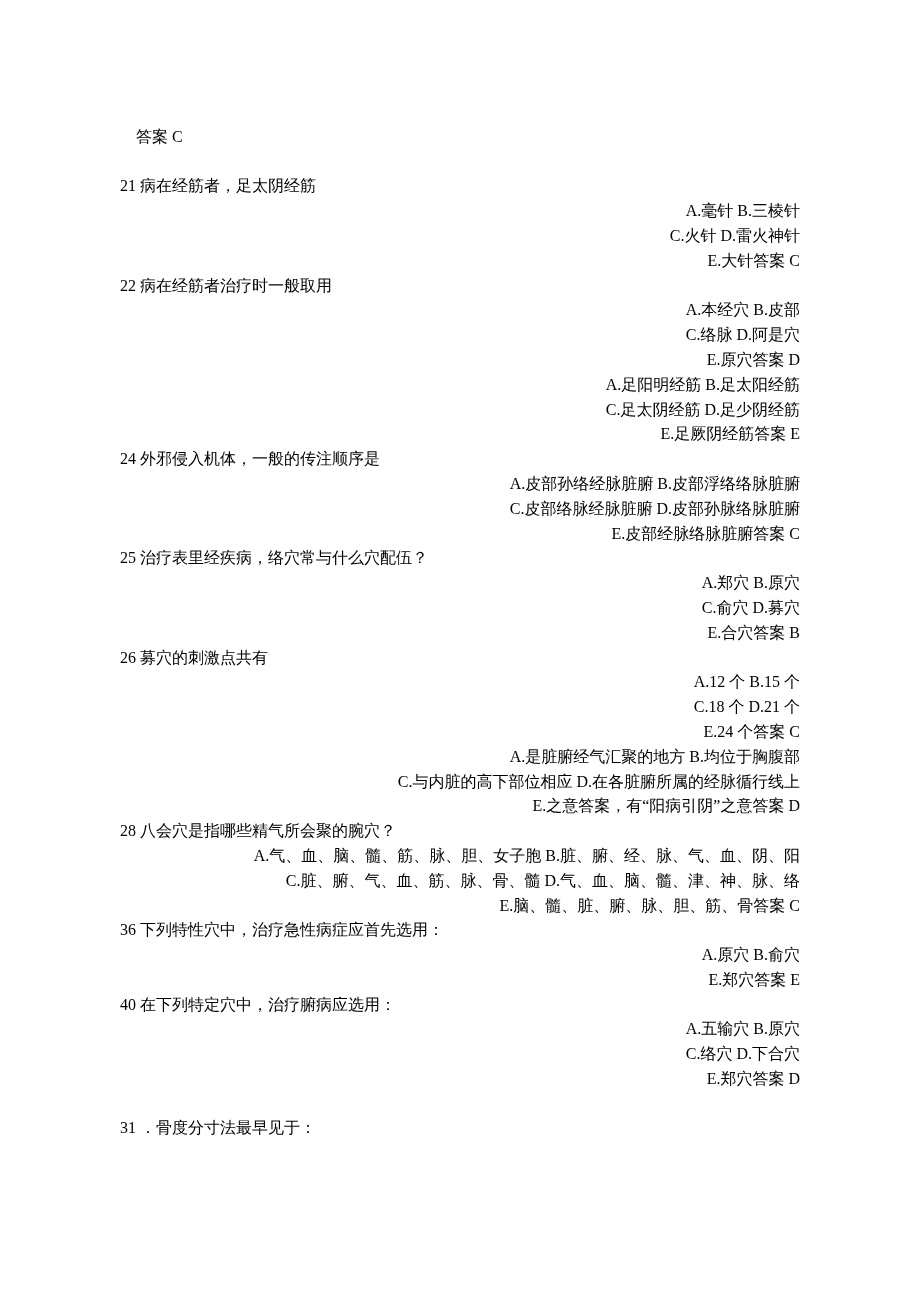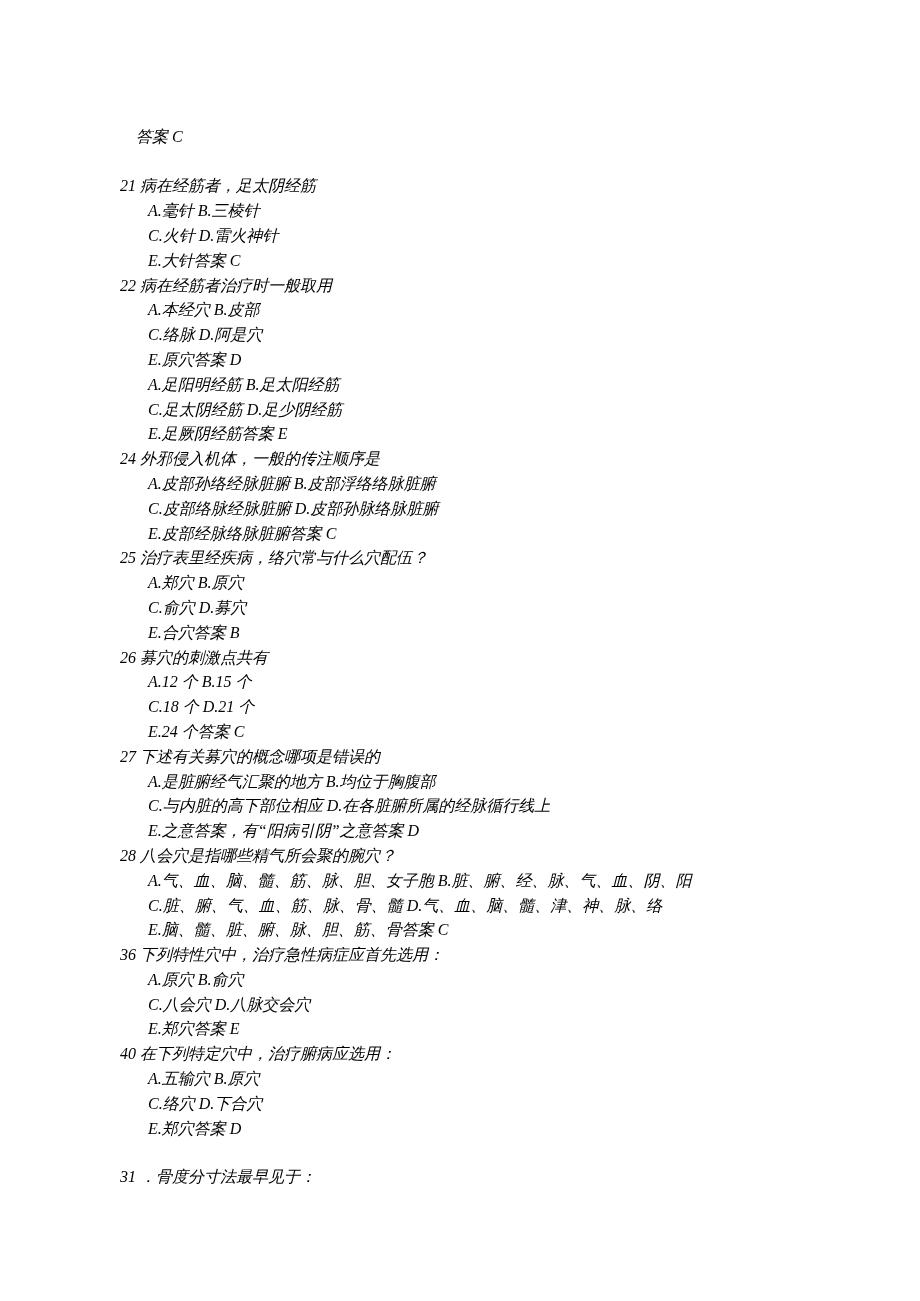--- a/index.html
+++ b/index.html
@@ -12,24 +12,24 @@
     line-height: 1.55;
   }
   .page {
     width: 920px;
     min-height: 1301px;
     padding: 100px 120px 60px 120px;
     box-sizing: border-box;
   }
   .line {
     white-space: pre-wrap;
-    font-style: italic;
   }
   .indent-1 {
     padding-left: 28px;
+    text-align: right;
   }
 </style>
 </head>
 <body>
 
 <div class="page">
 
   <div class="line">
     <span>答案</span> <span>C</span>
   </div>
@@ -56,33 +56,31 @@
   <div class="line"><span>25</span> <span>治疗表里经疾病，络穴常与什么穴配伍？</span></div>
   <div class="line indent-1">A.郑穴 B.原穴</div>
   <div class="line indent-1">C.俞穴 D.募穴</div>
   <div class="line indent-1">E.合穴答案 B</div>
 
   <div class="line"><span>26</span> <span>募穴的刺激点共有</span></div>
   <div class="line indent-1">A.12 个 B.15 个</div>
   <div class="line indent-1">C.18 个 D.21 个</div>
   <div class="line indent-1">E.24 个答案 C</div>
 
-  <div class="line"><span>27</span> <span>下述有关募穴的概念哪项是错误的</span></div>
   <div class="line indent-1">A.是脏腑经气汇聚的地方 B.均位于胸腹部</div>
   <div class="line indent-1">C.与内脏的高下部位相应 D.在各脏腑所属的经脉循行线上</div>
   <div class="line indent-1">E.之意答案，有“阳病引阴”之意答案 D</div>
 
   <div class="line"><span>28</span> <span>八会穴是指哪些精气所会聚的腕穴？</span></div>
   <div class="line indent-1">A.气、血、脑、髓、筋、脉、胆、女子胞 B.脏、腑、经、脉、气、血、阴、阳</div>
   <div class="line indent-1">C.脏、腑、气、血、筋、脉、骨、髓 D.气、血、脑、髓、津、神、脉、络</div>
   <div class="line indent-1">E.脑、髓、脏、腑、脉、胆、筋、骨答案 C</div>
 
   <div class="line"><span>36</span> <span>下列特性穴中，治疗急性病症应首先选用：</span></div>
   <div class="line indent-1">A.原穴 B.俞穴</div>
-  <div class="line indent-1">C.八会穴 D.八脉交会穴</div>
   <div class="line indent-1">E.郑穴答案 E</div>
 
   <div class="line"><span>40</span> <span>在下列特定穴中，治疗腑病应选用：</span></div>
   <div class="line indent-1">A.五输穴 B.原穴</div>
   <div class="line indent-1">C.络穴 D.下合穴</div>
   <div class="line indent-1">E.郑穴答案 D</div>
 
   <div style="height:24px"></div>
 
   <div class="line"><span>31</span> <span>．骨度分寸法最早见于：</span></div>

